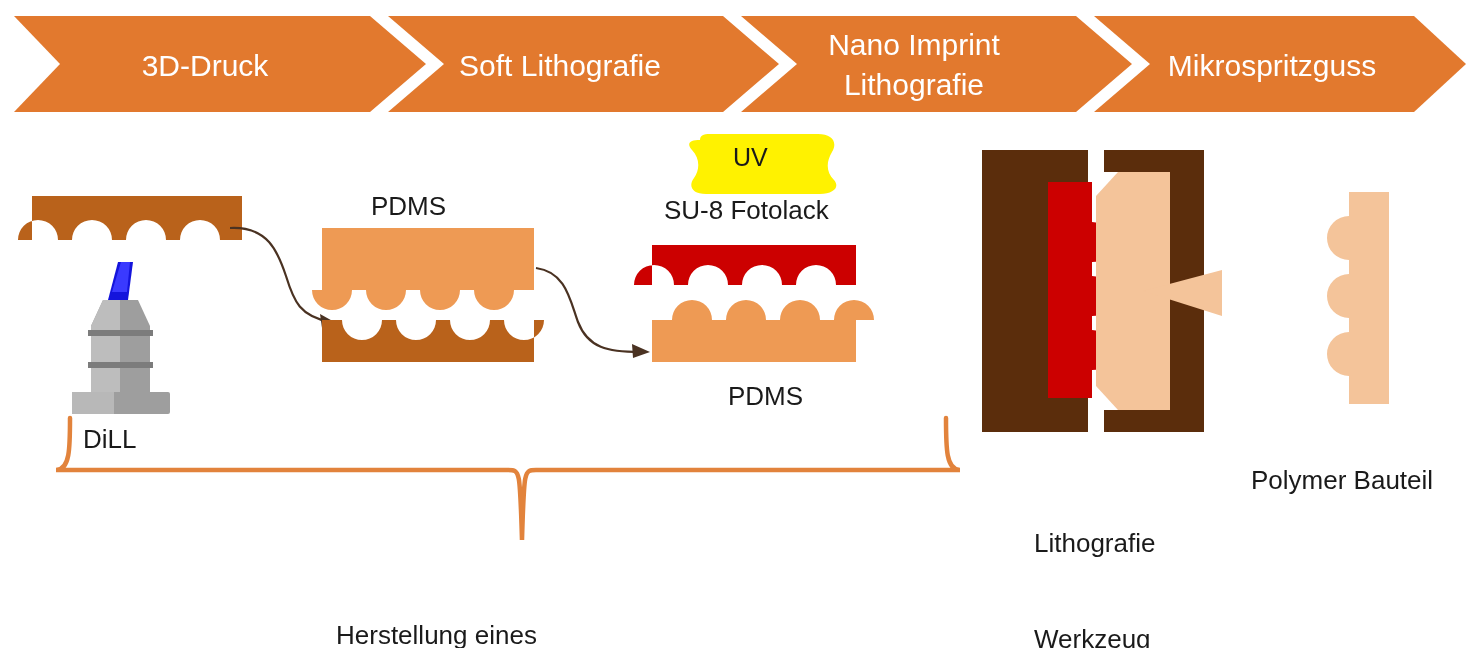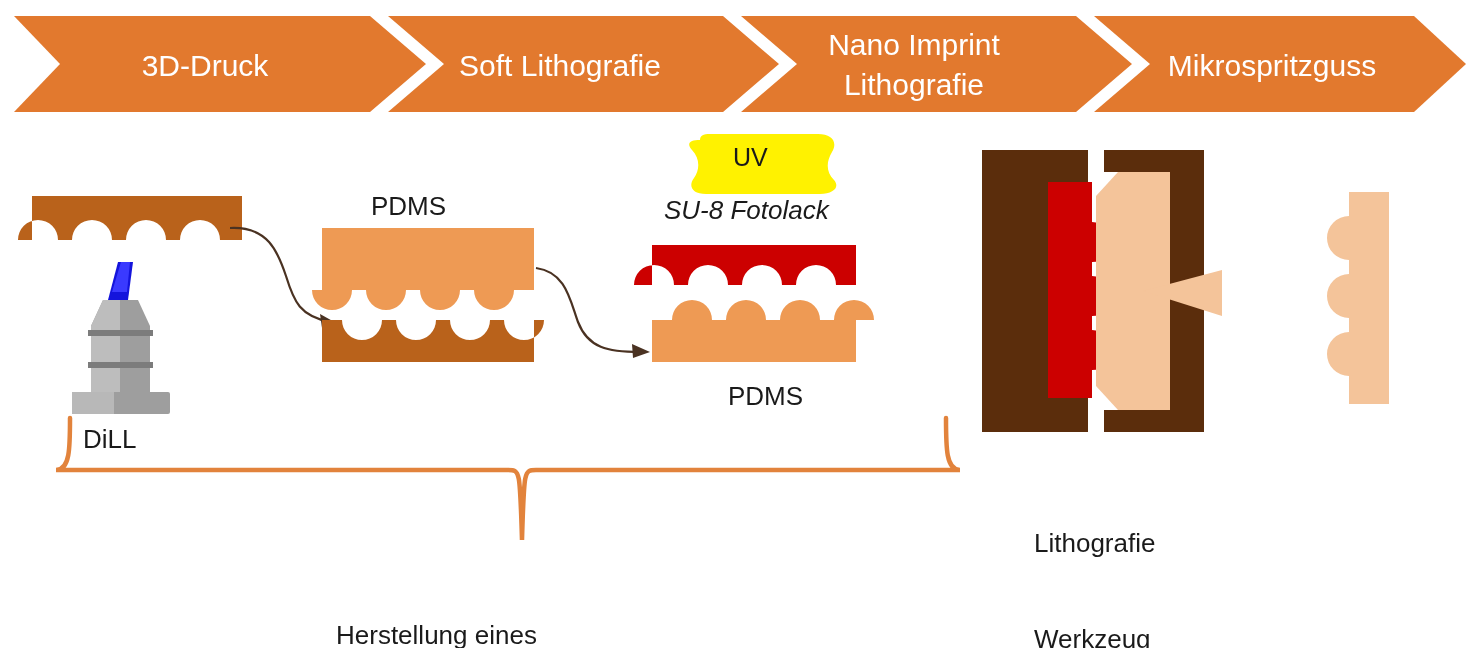--- a/index.html
+++ b/index.html
@@ -5,21 +5,21 @@
   html,body{margin:0;padding:0;background:#ffffff;}
   body{width:1466px;height:648px;position:relative;overflow:hidden;
        font-family:"Liberation Sans",sans-serif;color:#000;}
   .stage{position:absolute;left:0;top:0;width:1466px;height:472px;}
   svg{display:block;}
   .chev-label{fill:#ffffff;font-family:"Liberation Sans",sans-serif;font-size:30px;}
   .lbl{position:absolute;font-family:"Liberation Sans",sans-serif;font-size:26px;
        color:#1a1a1a;white-space:pre;line-height:1.22;}
   .lbl-uv{font-size:25px;}
   #lbl-pdms-top{left:371px;top:191px;}
-  #lbl-su8{left:664px;top:195px;font-style:italic;}
+  #lbl-su8{left:664px;top:195px;}
   #lbl-uv{left:733px;top:142px;}
   #lbl-pdms-bottom{left:728px;top:381px;}
   #lbl-dill{left:83px;top:424px;text-align:center;}
   #lbl-caption{left:336px;top:557px;}
   #lbl-spritzguss{left:1034px;top:465px;}
   #lbl-polymer{left:1251px;top:465px;}
 </style>
 </head>
 <body>
 
@@ -155,14 +155,15 @@
 <div class="lbl" id="lbl-caption">
   <div>Herstellung eines</div>
   
 </div>
 
 <div class="lbl" id="lbl-spritzguss">
   <div>Lithografie</div>
   <div>Werkzeug</div>
 </div>
 
+<div class="lbl" id="lbl-polymer">Polymer Bauteil</div>
 
 </div>
 
 </body></html>

